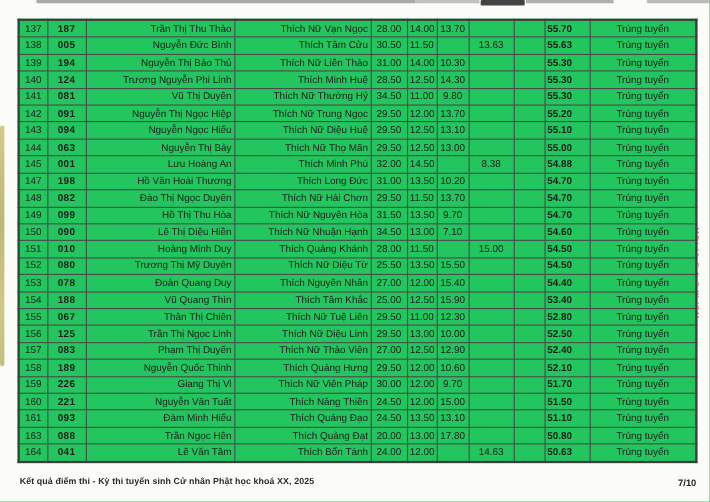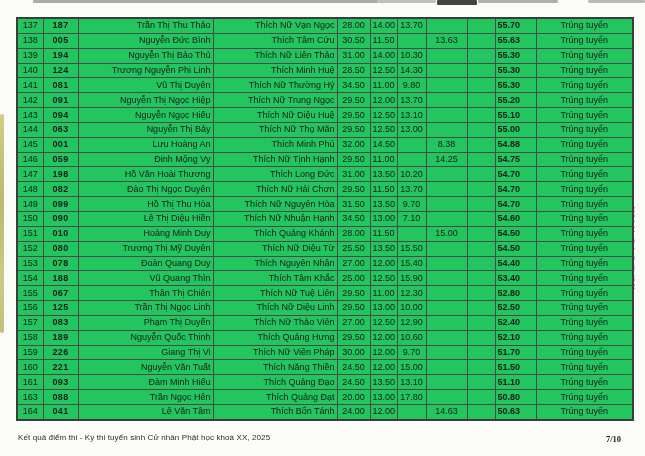--- a/index.html
+++ b/index.html
@@ -41,25 +41,25 @@
   table.results{border:2px solid #3c3c3c;}
   td.c-no{font-size:7.5px;text-align:center;color:#303030;}
   td.c-id{font-weight:bold;text-align:center;letter-spacing:.3px;}
   td.c-name,td.c-dharma{text-align:right;padding-left:4px;}
   td.c-s{text-align:center;}
   td.c-total{font-weight:bold;text-align:left;font-size:9.5px;}
   td.c-status{text-align:center;padding-left:5px;font-size:8.5px;}
   
   .footer-left{
     position:absolute;left:18px;top:433px;
-    font-size:8px;font-weight:normal;color:#2c2c2c;letter-spacing:.1px;
+    font-size:8px;font-weight:bold;color:#2c2c2c;letter-spacing:.1px;
   }
   .page-number{
-    position:absolute;right:24px;top:434px;
-    font-size:8.5px;font-weight:bold;color:#222;font-family:Liberation Serif, serif;
+    position:absolute;right:12px;top:434px;
+    font-size:8.5px;font-weight:bold;color:#222;
   }
 </style>
 </head>
 <body>
 
 <div class="scan-strip strip-a"></div>
 <div class="scan-strip strip-b"></div>
 <div class="scan-strip strip-dark"></div>
 <div class="scan-strip strip-c"></div>
 <div class="scan-strip strip-d"></div>
@@ -193,33 +193,20 @@
         <td class="c-dharma">Thích Minh Phú</td>
         <td class="c-s">32.00</td>
         <td class="c-s">14.50</td>
         <td class="c-s"></td>
         <td class="c-s">8.38</td>
         <td class="c-s"></td>
         <td class="c-total">54.88</td>
         <td class="c-status">Trúng tuyển</td>
       </tr>
       <tr>
-        <td class="c-no">146</td>
-        <td class="c-id">059</td>
-        <td class="c-name">Đinh Mộng Vy</td>
-        <td class="c-dharma">Thích Nữ Tịnh Hạnh</td>
-        <td class="c-s">29.50</td>
-        <td class="c-s">11.00</td>
-        <td class="c-s"></td>
-        <td class="c-s">14.25</td>
-        <td class="c-s"></td>
-        <td class="c-total">54.75</td>
-        <td class="c-status">Trúng tuyển</td>
-      </tr>
-      <tr>
         <td class="c-no">147</td>
         <td class="c-id">198</td>
         <td class="c-name">Hồ Văn Hoài Thương</td>
         <td class="c-dharma">Thích Long Đức</td>
         <td class="c-s">31.00</td>
         <td class="c-s">13.50</td>
         <td class="c-s">10.20</td>
         <td class="c-s"></td>
         <td class="c-s"></td>
         <td class="c-total">54.70</td>

